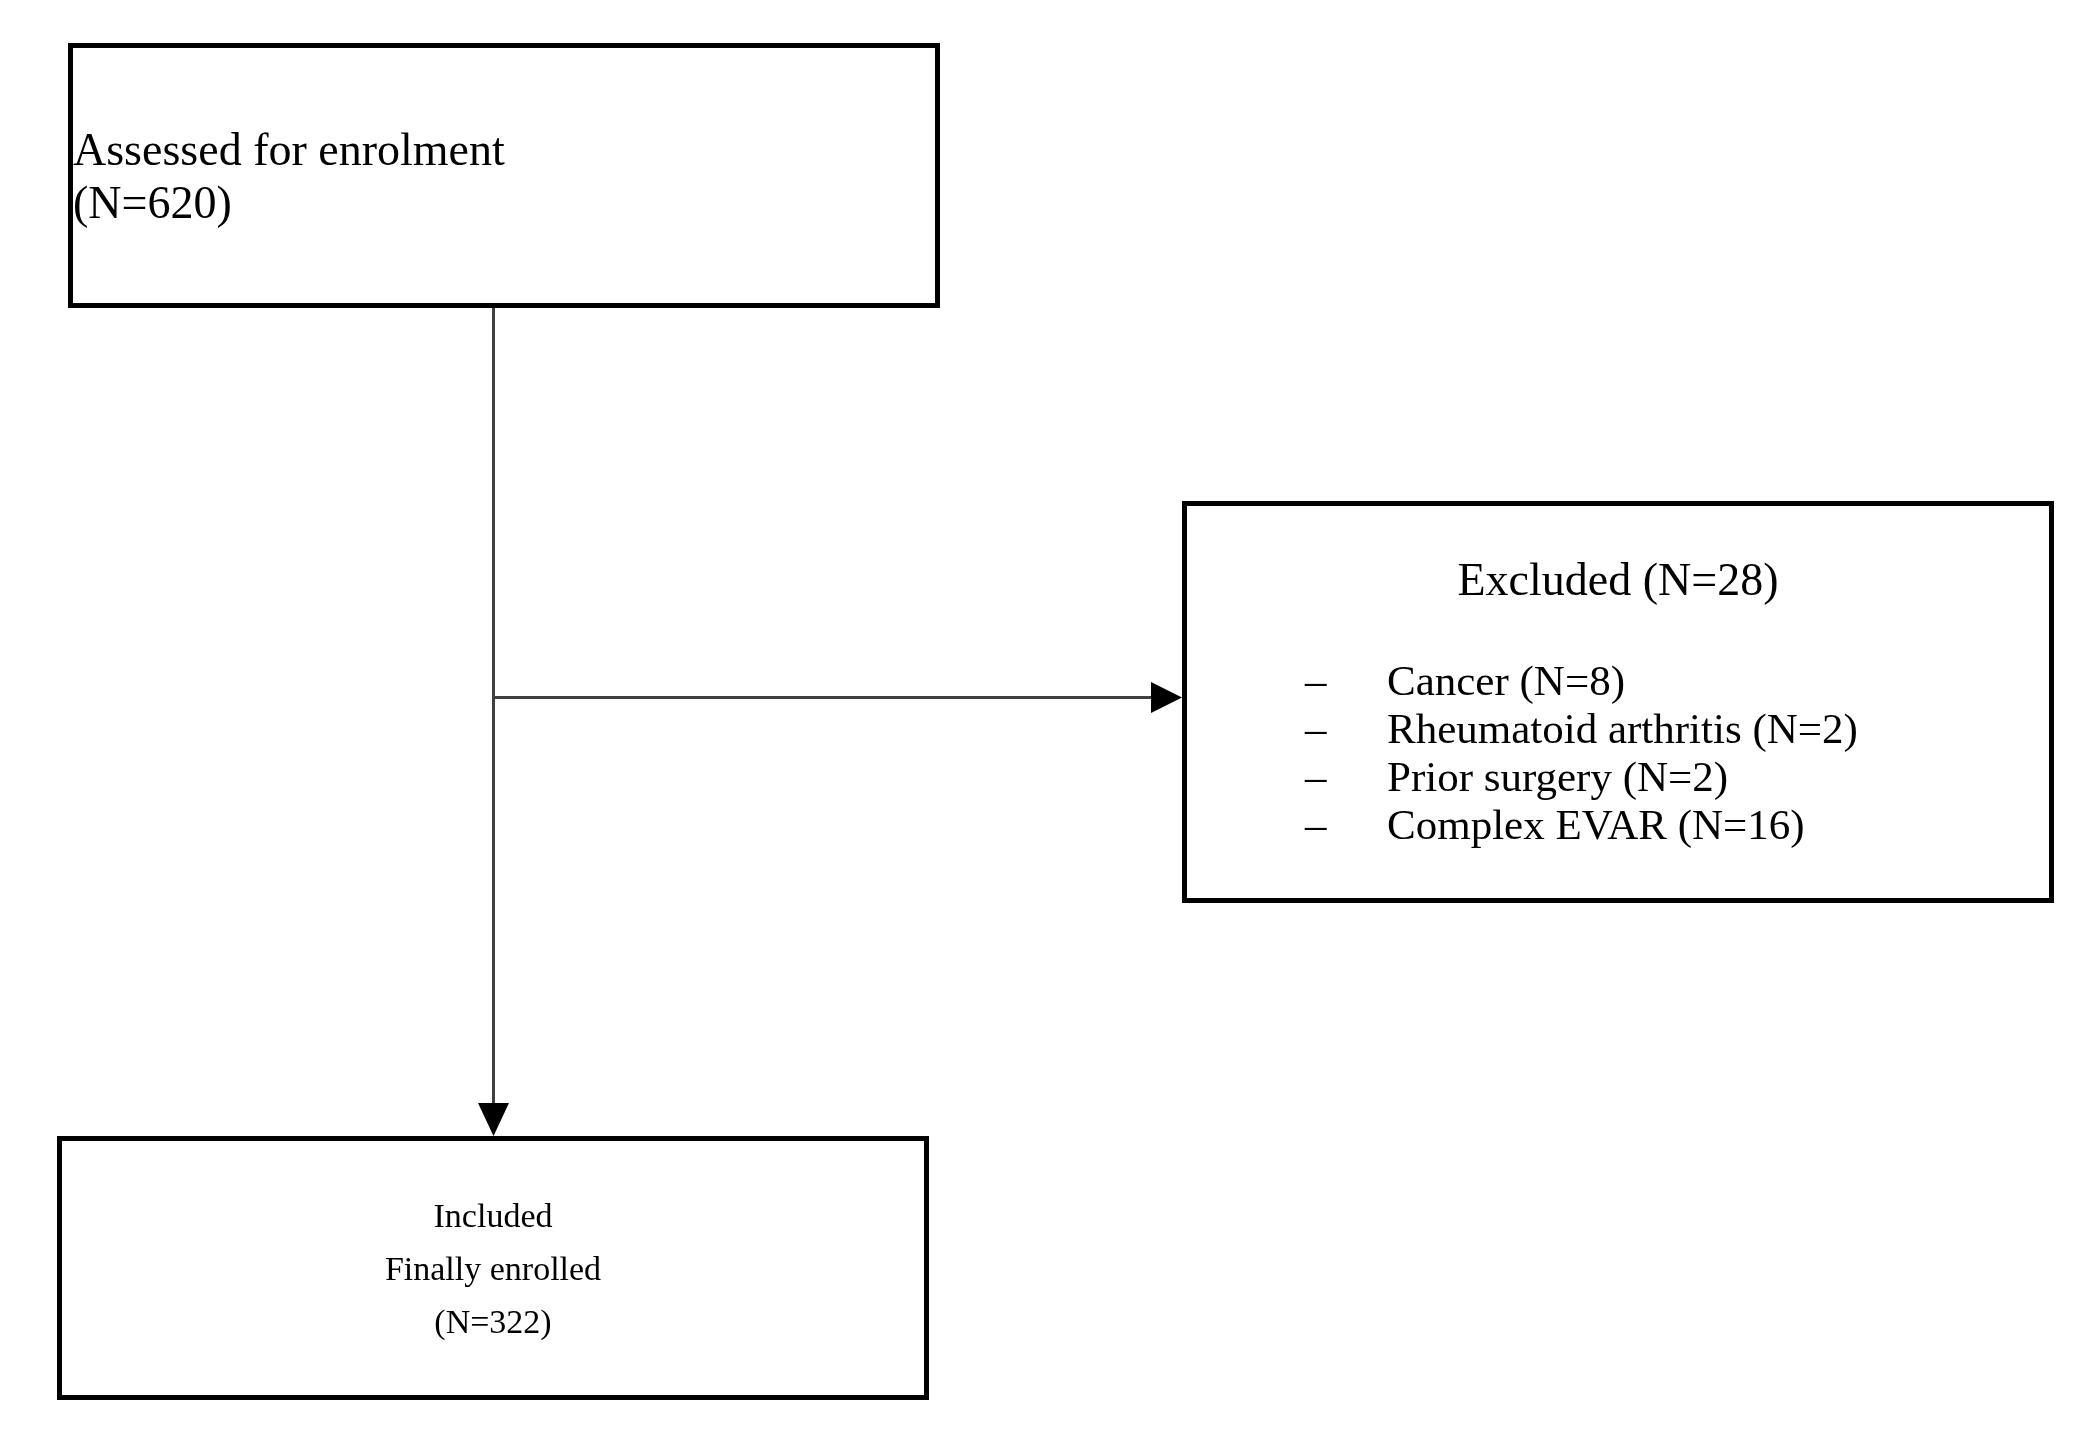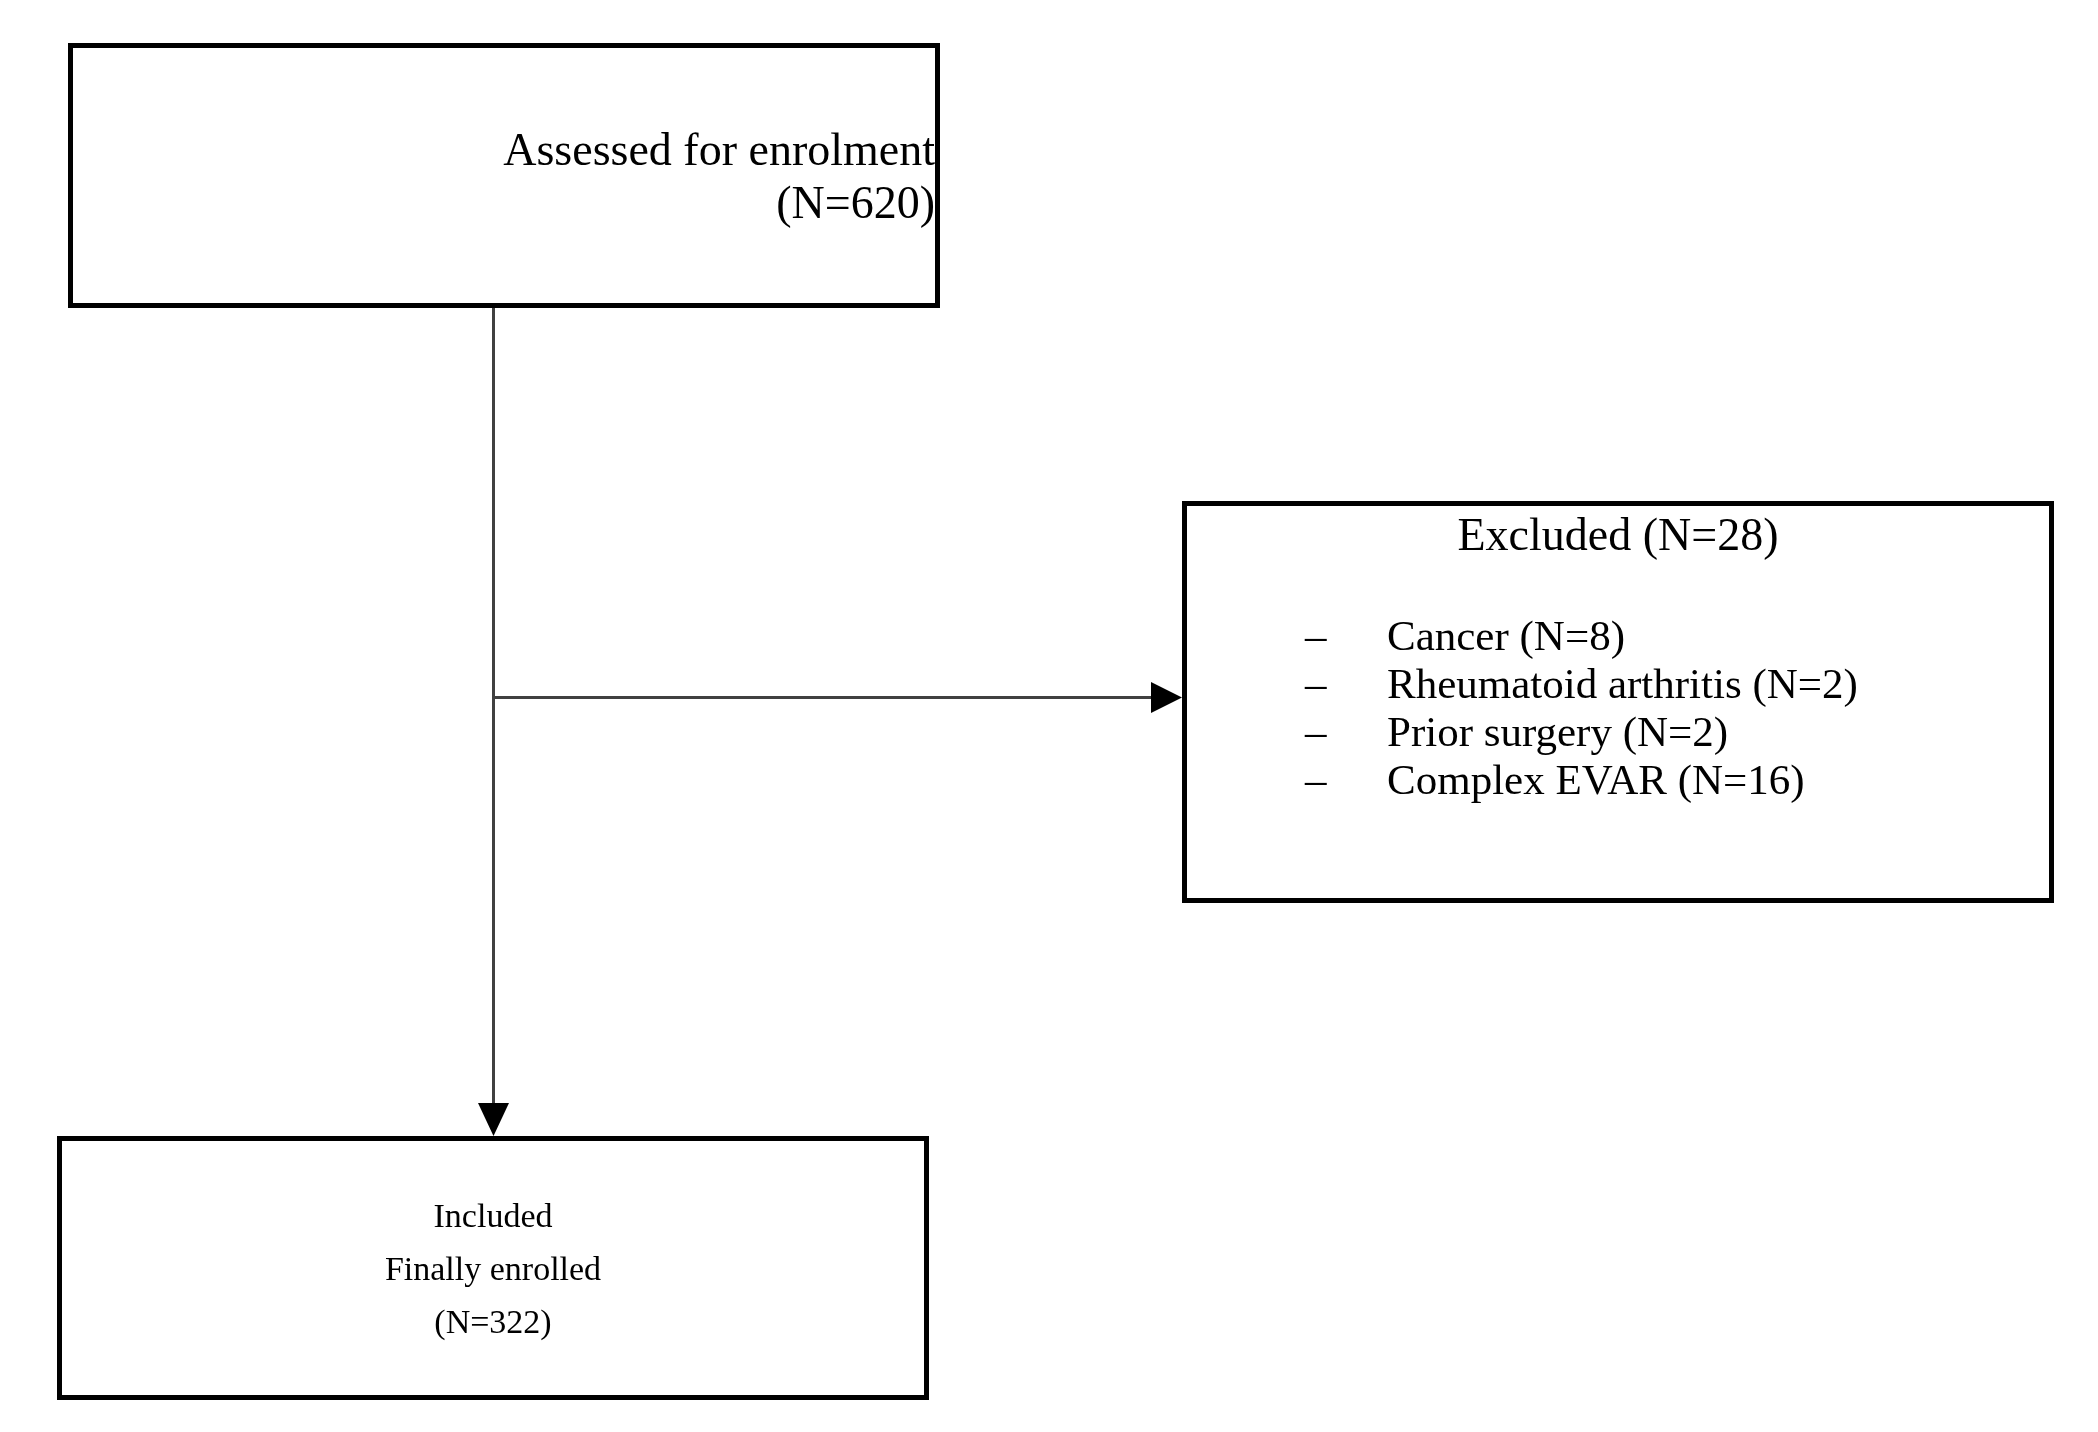--- a/index.html
+++ b/index.html
@@ -30,35 +30,36 @@
   .connectors line { stroke: var(--connector); stroke-width: 3; }
   .connectors polygon { fill: var(--arrowhead); stroke: none; }
   .box {
     position: absolute;
     border: 5px solid var(--border);
     background: var(--background);
   }
   .box-assessed {
     left: 68px; top: 43px; width: 872px; height: 265px;
     display: flex; flex-direction: column;
-    justify-content: center; align-items: flex-end;
+    justify-content: center; align-items: flex-start;
     text-align: center;
     font-size: 46px; line-height: 53px;
   }
   .box-included {
     left: 57px; top: 1136px; width: 872px; height: 264px;
     display: flex; flex-direction: column;
     justify-content: center; align-items: center;
     text-align: center;
     font-size: 34px; line-height: 53px;
   }
   .box-excluded {
     left: 1182px; top: 501px; width: 872px; height: 402px;
   }
   .excluded-title {
+    margin-top: 45px;
     text-align: center;
     font-size: 46px;
     line-height: 58px;
   }
   .excluded-list {
     margin-top: 48px;
     font-size: 43px;
     line-height: 48px;
     list-style: none;
   }

